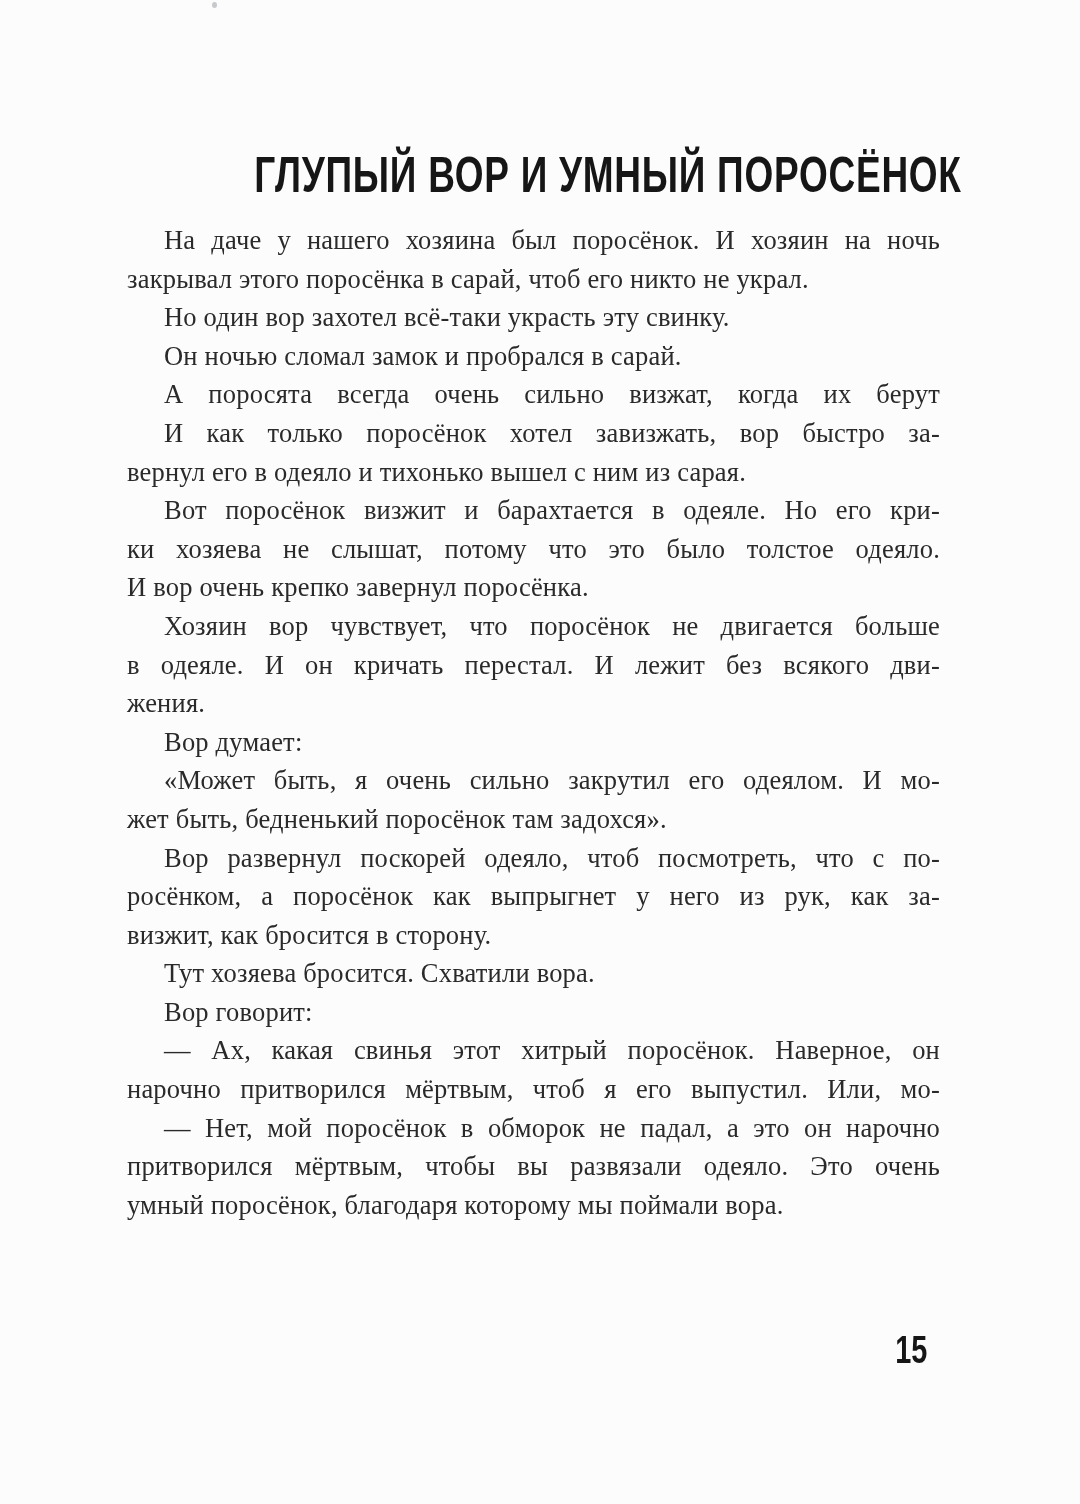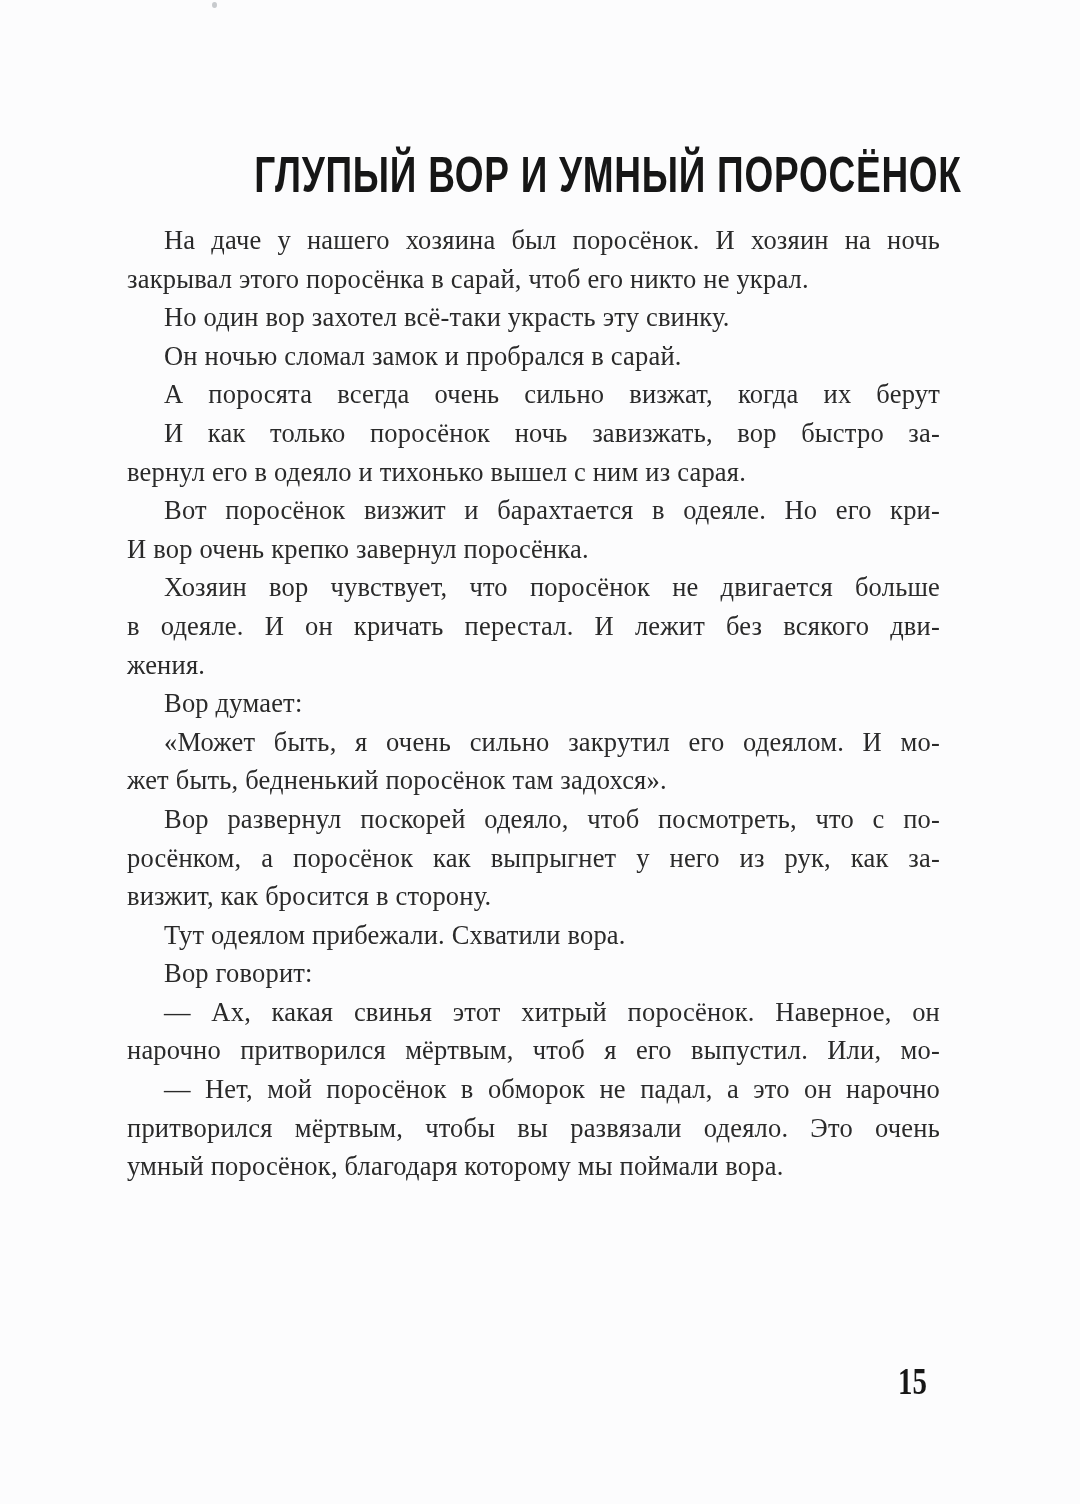--- a/index.html
+++ b/index.html
@@ -44,22 +44,22 @@
     line-height:38.6px;
     letter-spacing:0.2px;
     margin-left:20px;
   }
   .line{display:block;min-height:38.6px;}
   .line.indent{text-indent:37px;}
   .line.just{text-align:justify;text-align-last:justify;text-justify:inter-word;}
   
   .page-number{
     position:absolute;
-    top:1361px;right:153px;
-    font-family:Liberation Serif, serif;
+    top:1330px;right:153px;
+    font-family:Liberation Sans, sans-serif;
     font-weight:bold;
     font-size:38px;
     line-height:40px;
     color:var(--title-ink);
   }
   .pn-inner{
     display:inline-block;
     transform:scaleX(0.76);
     transform-origin:right center;
   }
@@ -77,34 +77,35 @@
 <div class="page">
 
   <h1 class="title"><span class="title-inner">ГЛУПЫЙ ВОР И УМНЫЙ ПОРОСЁНОК</span></h1>
 
   <div class="text" id="text-container">
       <div class="line indent just">На даче у нашего хозяина был поросёнок. И хозяин на ночь</div>
       <div class="line">закрывал этого поросёнка в сарай, чтоб его никто не украл.</div>
       <div class="line indent">Но один вор захотел всё-таки украсть эту свинку.</div>
       <div class="line indent">Он ночью сломал замок и пробрался в сарай.</div>
       <div class="line indent just">А поросята всегда очень сильно визжат, когда их берут</div>
-      <div class="line indent just">И как только поросёнок ночь завизжать, вор быстро за-</div>
+      <div class="line indent just">И как только поросёнок хотел завизжать, вор быстро за-</div>
       <div class="line">вернул его в одеяло и тихонько вышел с ним из сарая.</div>
       <div class="line indent just">Вот поросёнок визжит и барахтается в одеяле. Но его кри-</div>
+      <div class="line just">ки хозяева не слышат, потому что это было толстое одеяло.</div>
       <div class="line">И вор очень крепко завернул поросёнка.</div>
       <div class="line indent just">Хозяин вор чувствует, что поросёнок не двигается больше</div>
       <div class="line just">в одеяле. И он кричать перестал. И лежит без всякого дви-</div>
       <div class="line">жения.</div>
       <div class="line indent">Вор думает:</div>
       <div class="line indent just">«Может быть, я очень сильно закрутил его одеялом. И мо-</div>
       <div class="line">жет быть, бедненький поросёнок там задохся».</div>
       <div class="line indent just">Вор развернул поскорей одеяло, чтоб посмотреть, что с по-</div>
       <div class="line just">росёнком, а поросёнок как выпрыгнет у него из рук, как за-</div>
       <div class="line">визжит, как бросится в сторону.</div>
-      <div class="line indent">Тут одеялом прибежали. Схватили вора.</div>
+      <div class="line indent">Тут хозяева бросится. Схватили вора.</div>
       <div class="line indent">Вор говорит:</div>
       <div class="line indent just">— Ах, какая свинья этот хитрый поросёнок. Наверное, он</div>
       <div class="line just">нарочно притворился мёртвым, чтоб я его выпустил. Или, мо-</div>
       <div class="line indent just">— Нет, мой поросёнок в обморок не падал, а это он нарочно</div>
       <div class="line just">притворился мёртвым, чтобы вы развязали одеяло. Это очень</div>
       <div class="line">умный поросёнок, благодаря которому мы поймали вора.</div>
     </div>
 
   <div class="page-number"><span class="pn-inner">15</span></div>
 

